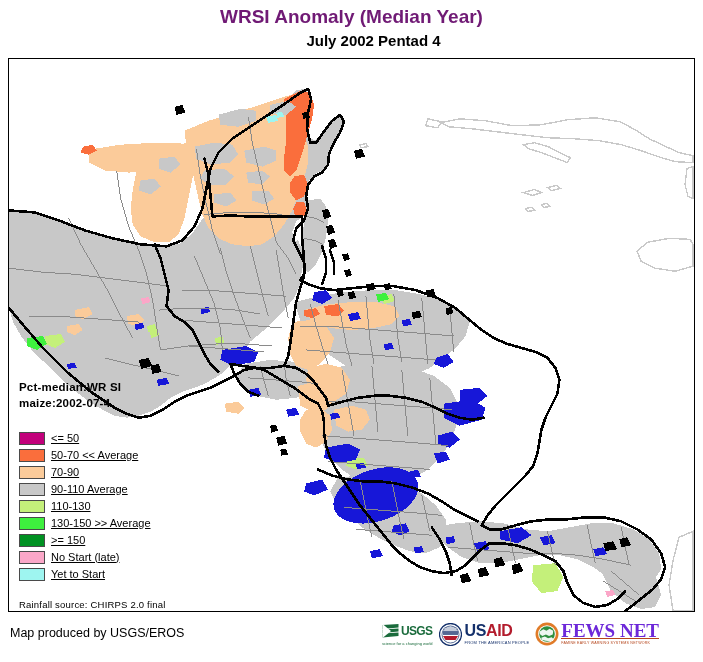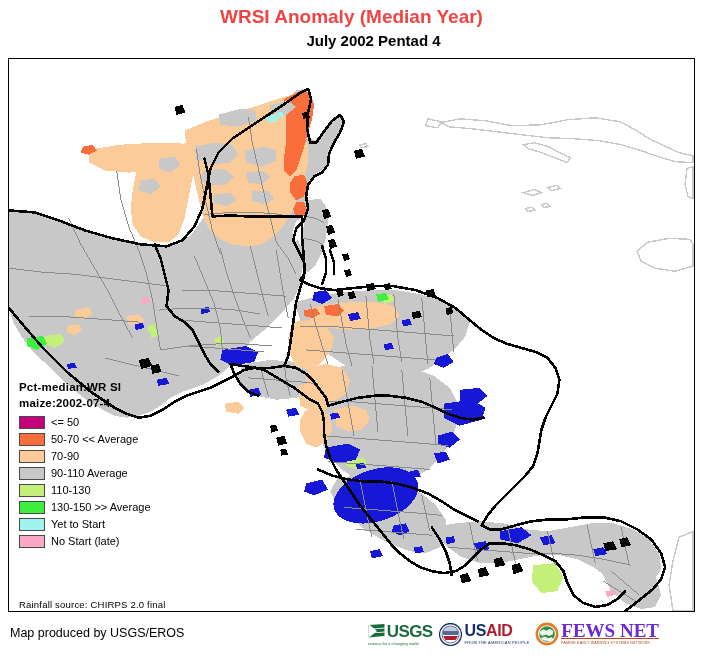--- a/index.html
+++ b/index.html
@@ -18,21 +18,21 @@
   
   #title-block {
     position: absolute;
     left: 0; top: 0;
     width: 703px;
     text-align: center;
   }
   #map-title {
     font-size: 19px;
     font-weight: bold;
-    color: #ef4444;
+    color: #701a75;
     letter-spacing: 0px;
     margin-top: 6px;
     line-height: 22px;
   }
   #map-subtitle {
     font-size: 15px;
     font-weight: bold;
     color: #000;
     margin-top: 4px;
     line-height: 18px;
@@ -70,21 +70,22 @@
   }
   .legend-title {
     font-size: 11.5px;
     font-weight: bold;
     color: #000;
     line-height: 16px;
     letter-spacing: 0.2px;
     white-space: nowrap;
   }
   #legend-items {
-    margin-top: 3px;
+    margin-top: 19px;
+    text-decoration: underline;
   }
   .legend-row {
     display: flex;
     align-items: center;
     height: 16px;
     margin-bottom: 1px;
   }
   .legend-swatch {
     width: 26px;
     height: 13px;
@@ -149,21 +150,21 @@
     align-items: center;
   }
   .usgs-mark {
     width: 17px;
     height: 16px;
     margin-right: 2px;
   }
   .usgs-word {
     font-family: "Liberation Sans", sans-serif;
     font-weight: bold;
-    font-size: 17px;
+    font-size: 12px;
     color: #1a6b3c;
     letter-spacing: -0.6px;
     line-height: 17px;
   }
   .usgs-tag {
     font-size: 4px;
     color: #1a6b3c;
     letter-spacing: 0px;
     margin-top: 1px;
     white-space: nowrap;
@@ -645,26 +646,30 @@
         </div>
         <div class="legend-row">
           <div class="legend-swatch" style="background: rgb(196, 240, 122);"></div>
           <div class="legend-label">110-130</div>
         </div>
         <div class="legend-row">
           <div class="legend-swatch" style="background: rgb(62, 240, 62);"></div>
           <div class="legend-label">130-150 &gt;&gt; Average</div>
         </div>
         <div class="legend-row">
+          <div class="legend-swatch" style="background: rgb(0, 145, 34);"></div>
+          <div class="legend-label">&gt;= 150</div>
+        </div>
+        <div class="legend-row">
+          <div class="legend-swatch" style="background: rgb(251, 167, 200);"></div>
+          <div class="legend-label">No Start (late)</div>
+        </div>
+        <div class="legend-row">
           <div class="legend-swatch" style="background: rgb(158, 245, 240);"></div>
           <div class="legend-label">Yet to Start</div>
-        </div>
-        <div class="legend-row">
-          <div class="legend-swatch" style="background: rgb(251, 167, 200);"></div>
-          <div class="legend-label">No Start (late)</div>
         </div>
       </div>
   </div>
 
   <div id="rainfall-source">Rainfall source: CHIRPS 2.0 final</div>
 </div>
 
 <div id="footer">
   <div id="credit-text">Map produced by USGS/EROS</div>
 

